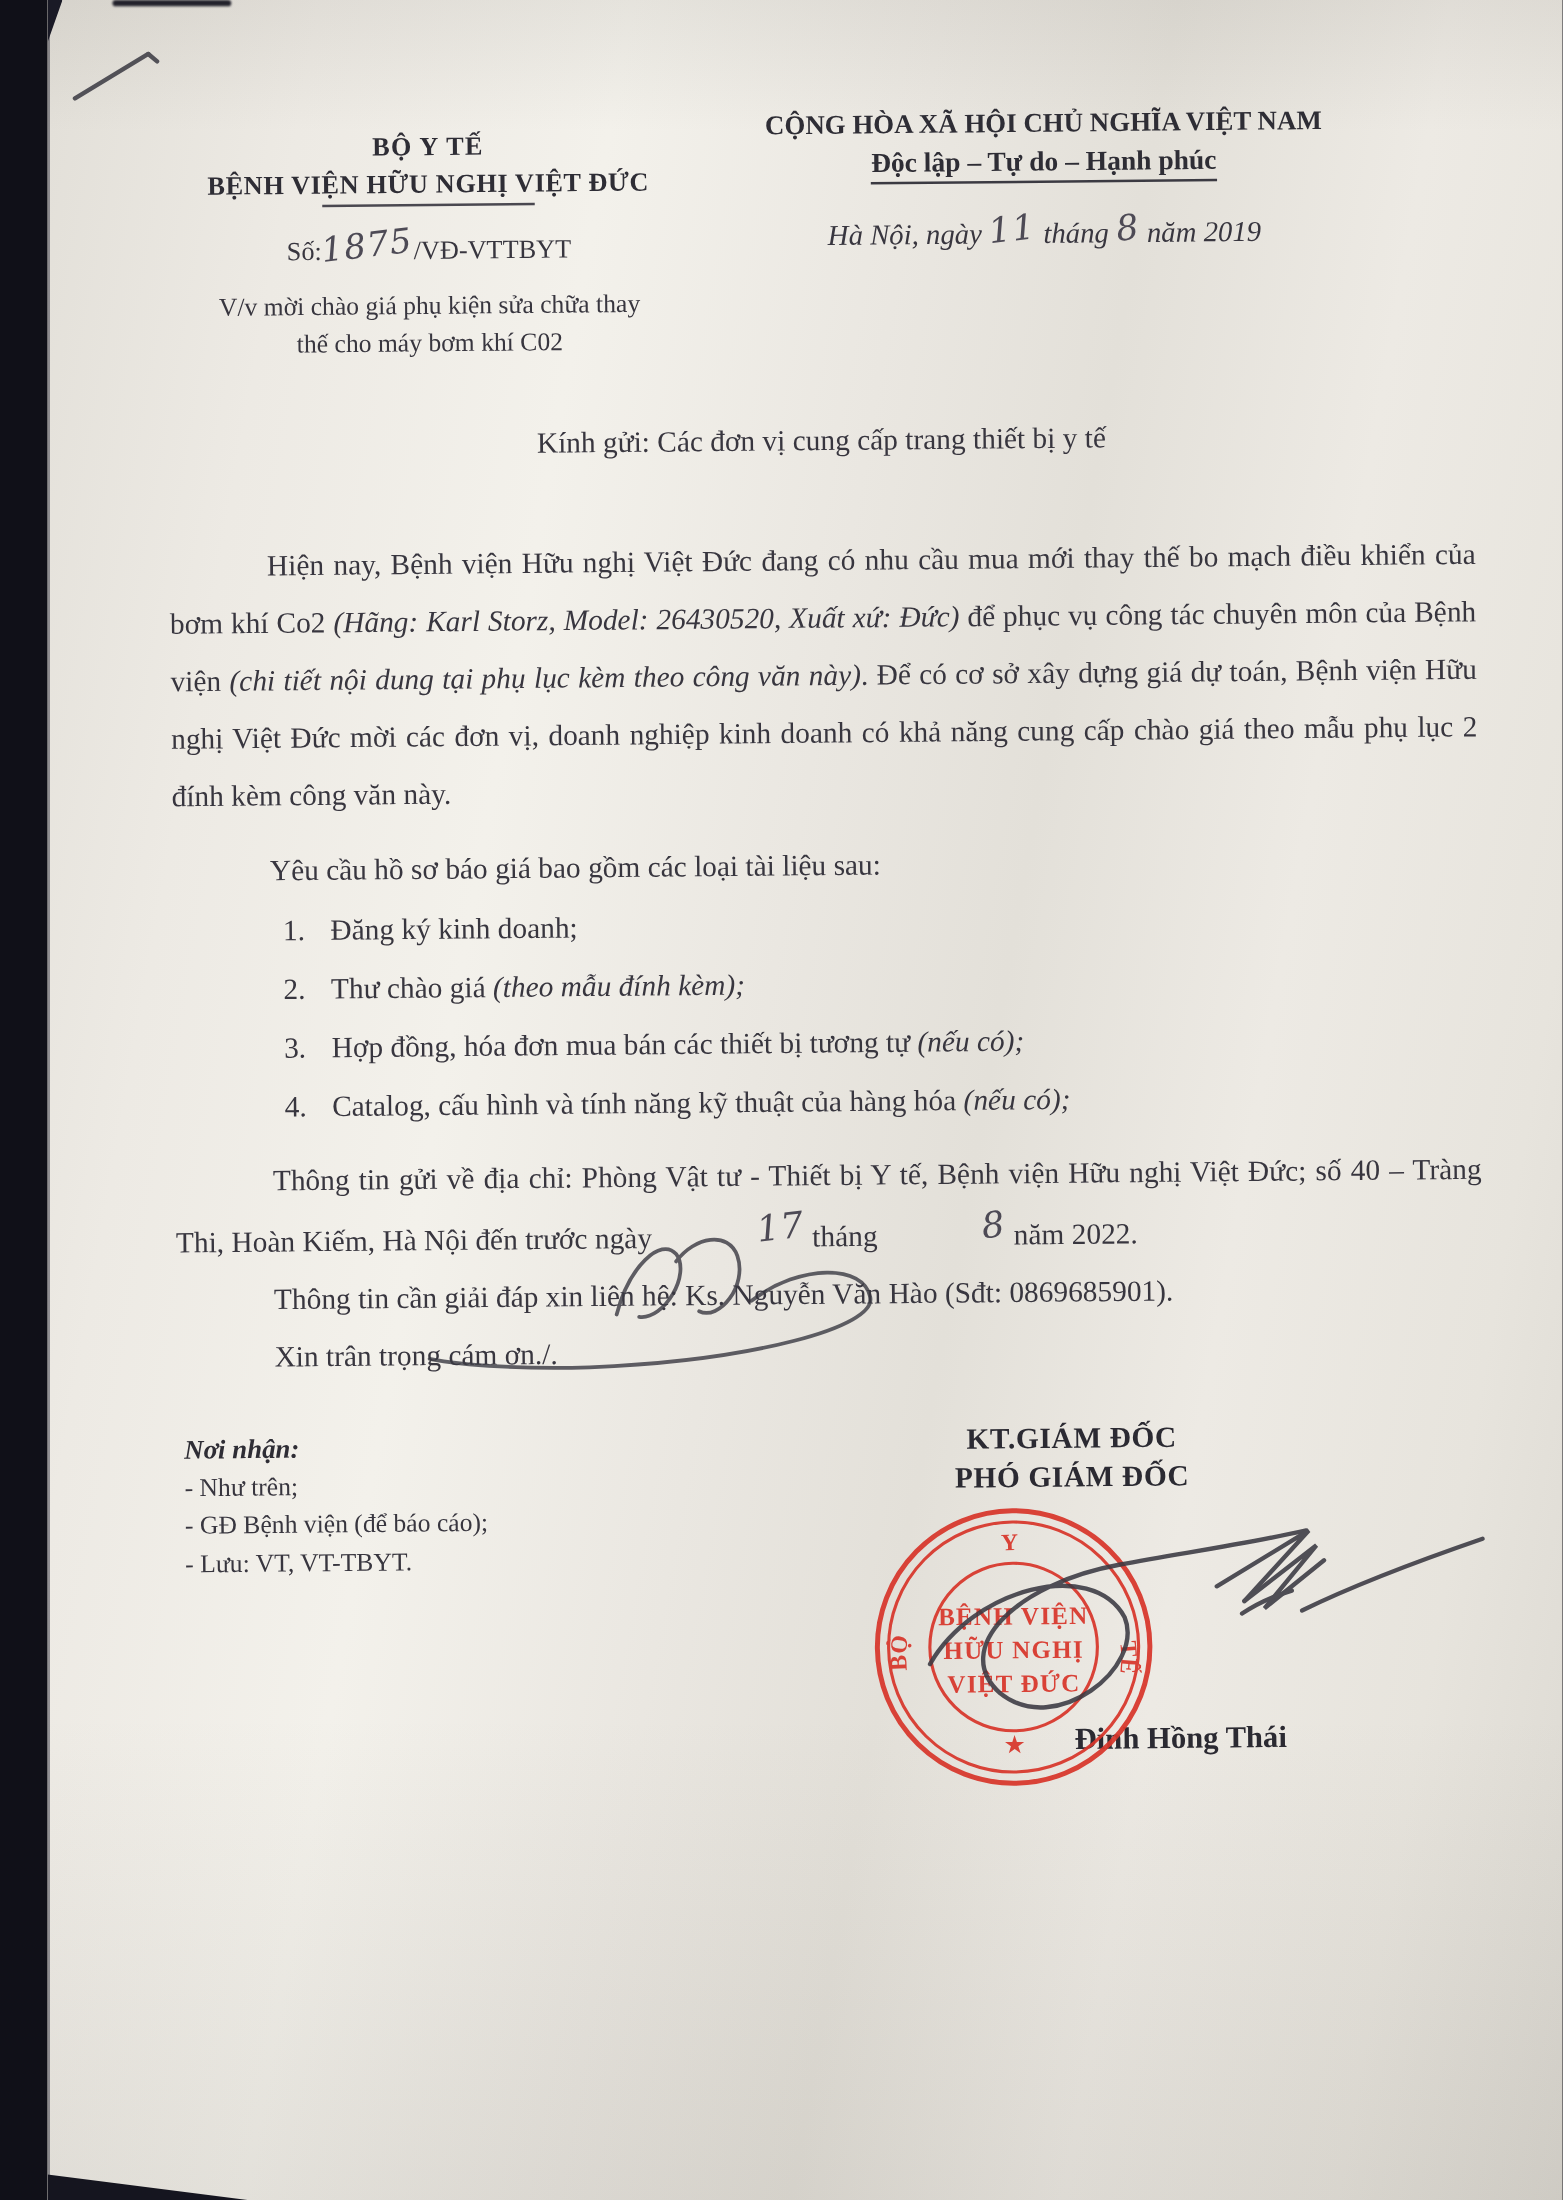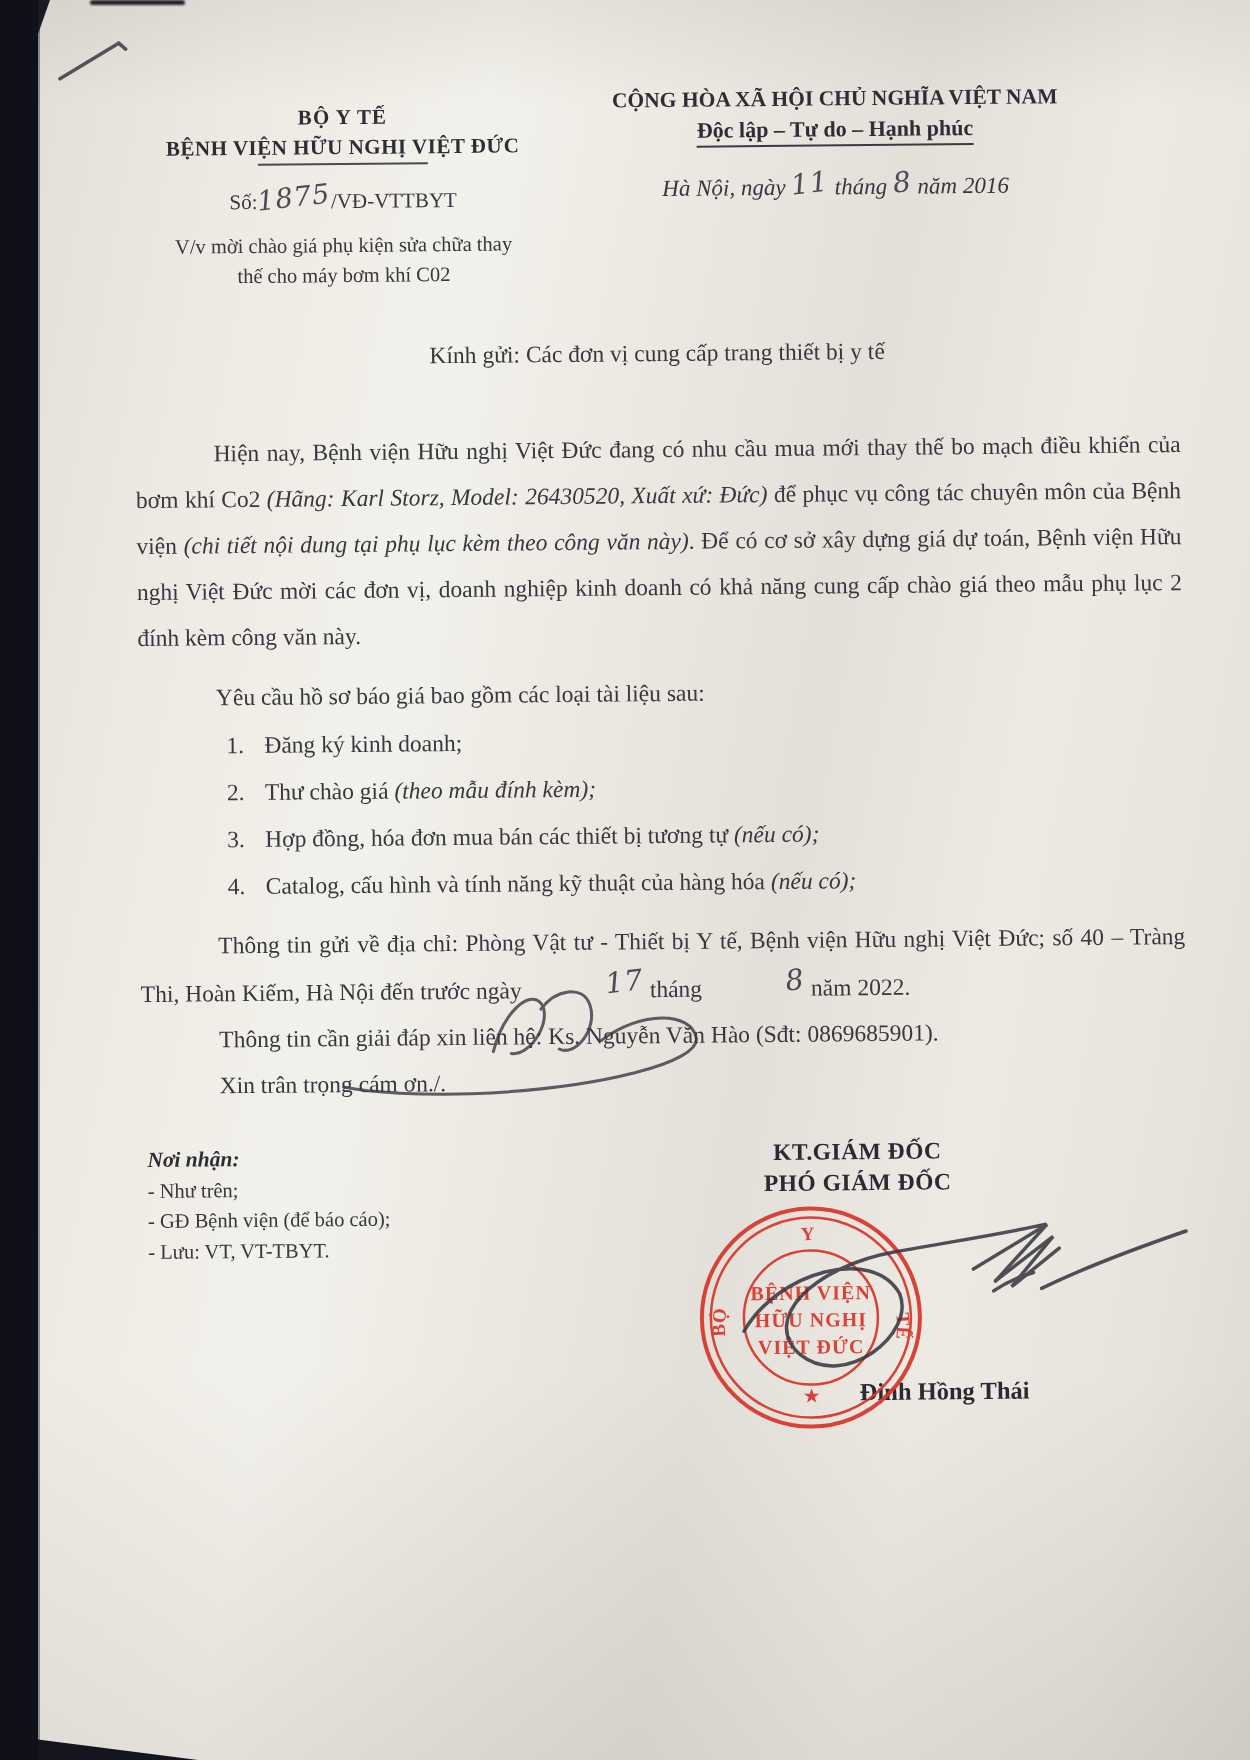--- a/index.html
+++ b/index.html
@@ -84,21 +84,21 @@
     </div>
 
     <div class="hdr-right">
       <div class="national1">CỘNG HÒA XÃ HỘI CHỦ NGHĨA VIỆT NAM</div>
       <div><span class="national2">Độc lập – Tự do – Hạnh phúc</span></div>
       <div class="dateline">
         <span>Hà Nội, ngày</span>
         <span class="hand">11</span>
         <span>tháng</span>
         <span class="hand">8</span>
-        <span>năm 2016</span>
+        <span>năm 2019</span>
       </div>
     </div>
 
     <div class="body-block">
       <div class="salutation">Kính gửi: Các đơn vị cung cấp trang thiết bị y tế</div>
 
       <p class="para p1"><span>Hiện nay, Bệnh viện Hữu nghị Việt Đức đang có nhu cầu mua mới thay thế bo mạch điều khiển của bơm khí Co2 </span><i>(Hãng: Karl Storz, Model: 26430520, Xuất xứ: Đức)</i><span> để phục vụ công tác chuyên môn của Bệnh viện </span><i>(chi tiết nội dung tại phụ lục kèm theo công văn này)</i><span>. Để có cơ sở xây dựng giá dự toán, Bệnh viện Hữu nghị Việt Đức mời các đơn vị, doanh nghiệp kinh doanh có khả năng cung cấp chào giá theo mẫu phụ lục 2 đính kèm công văn này.</span></p>
 
       <p class="para p2">Yêu cầu hồ sơ báo giá bao gồm các loại tài liệu sau:</p>
 

